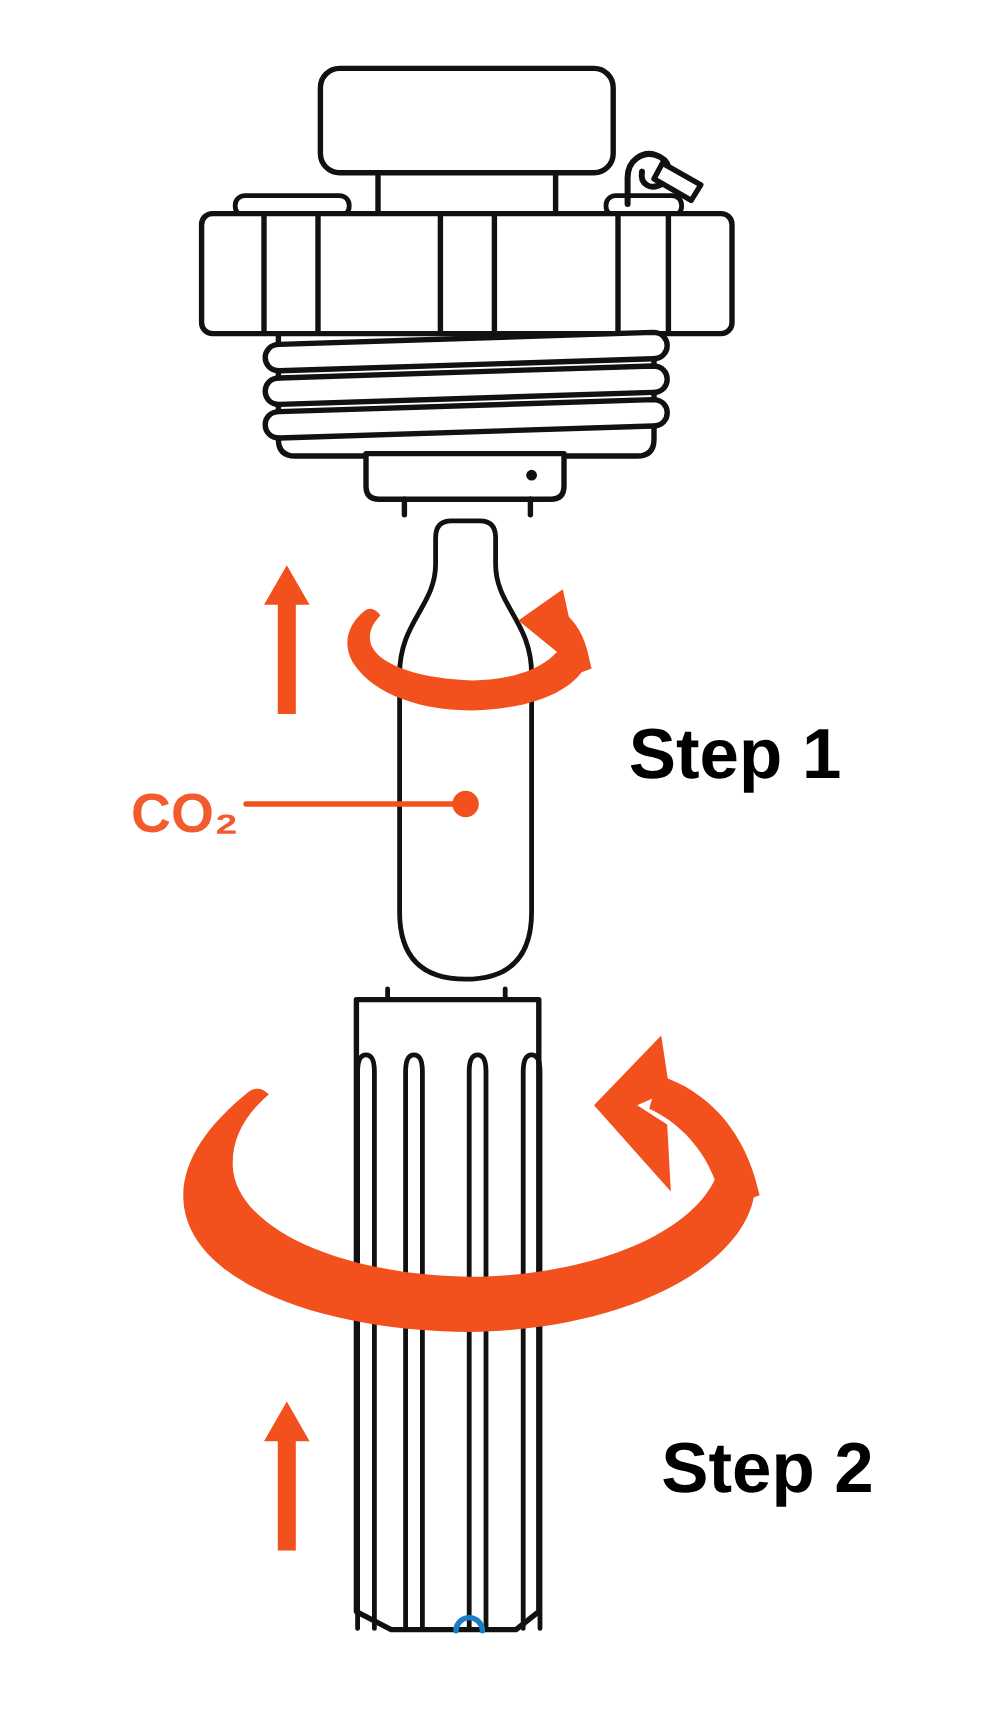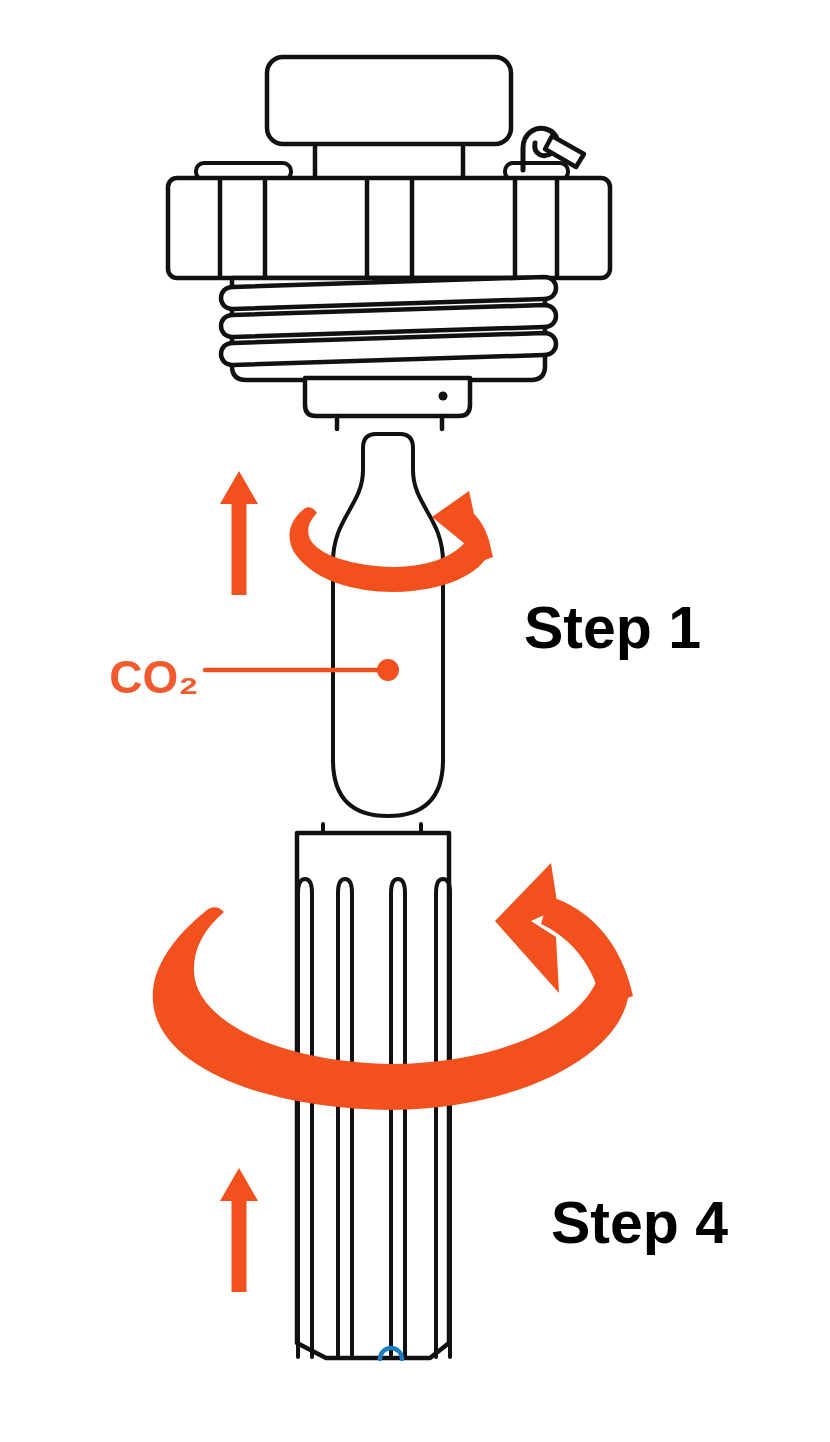--- a/index.html
+++ b/index.html
@@ -113,15 +113,15 @@
     <polygon fill="#F2501D" points="239,1168 258,1201 246.5,1201 246.5,1292 231.5,1292 231.5,1201 220,1201"></polygon>
 
     <path d="M 380 1359 A 11 11 0 0 1 402 1359" stroke="#1B7EC2" stroke-width="4.5"></path>
   </svg>
 
   <div class="cartridge-label">
     <div>CO₂</div>
   </div>
 
   <div id="step1" class="step-label">Step 1</div>
-  <div id="step2" class="step-label">Step 4</div>
+  <div id="step2" class="step-label">Step 2</div>
 
 </div>
 
 </body></html>

